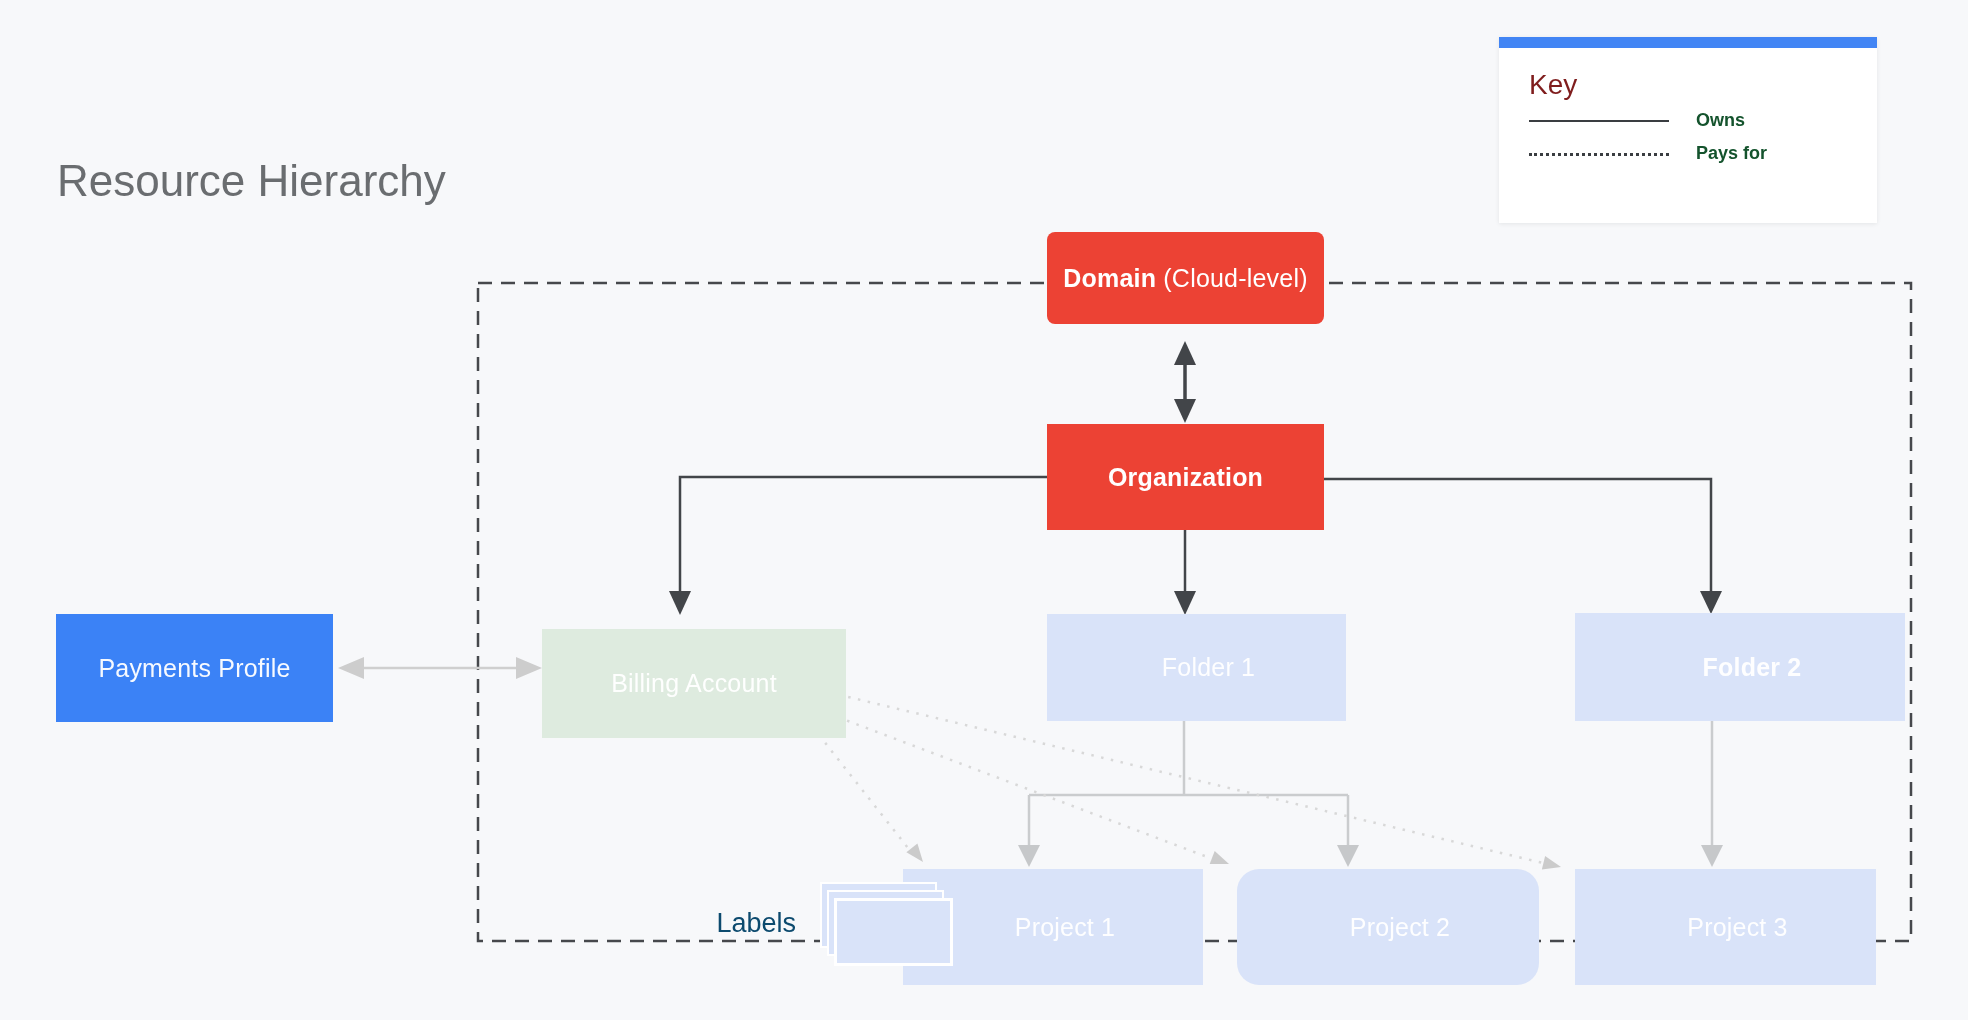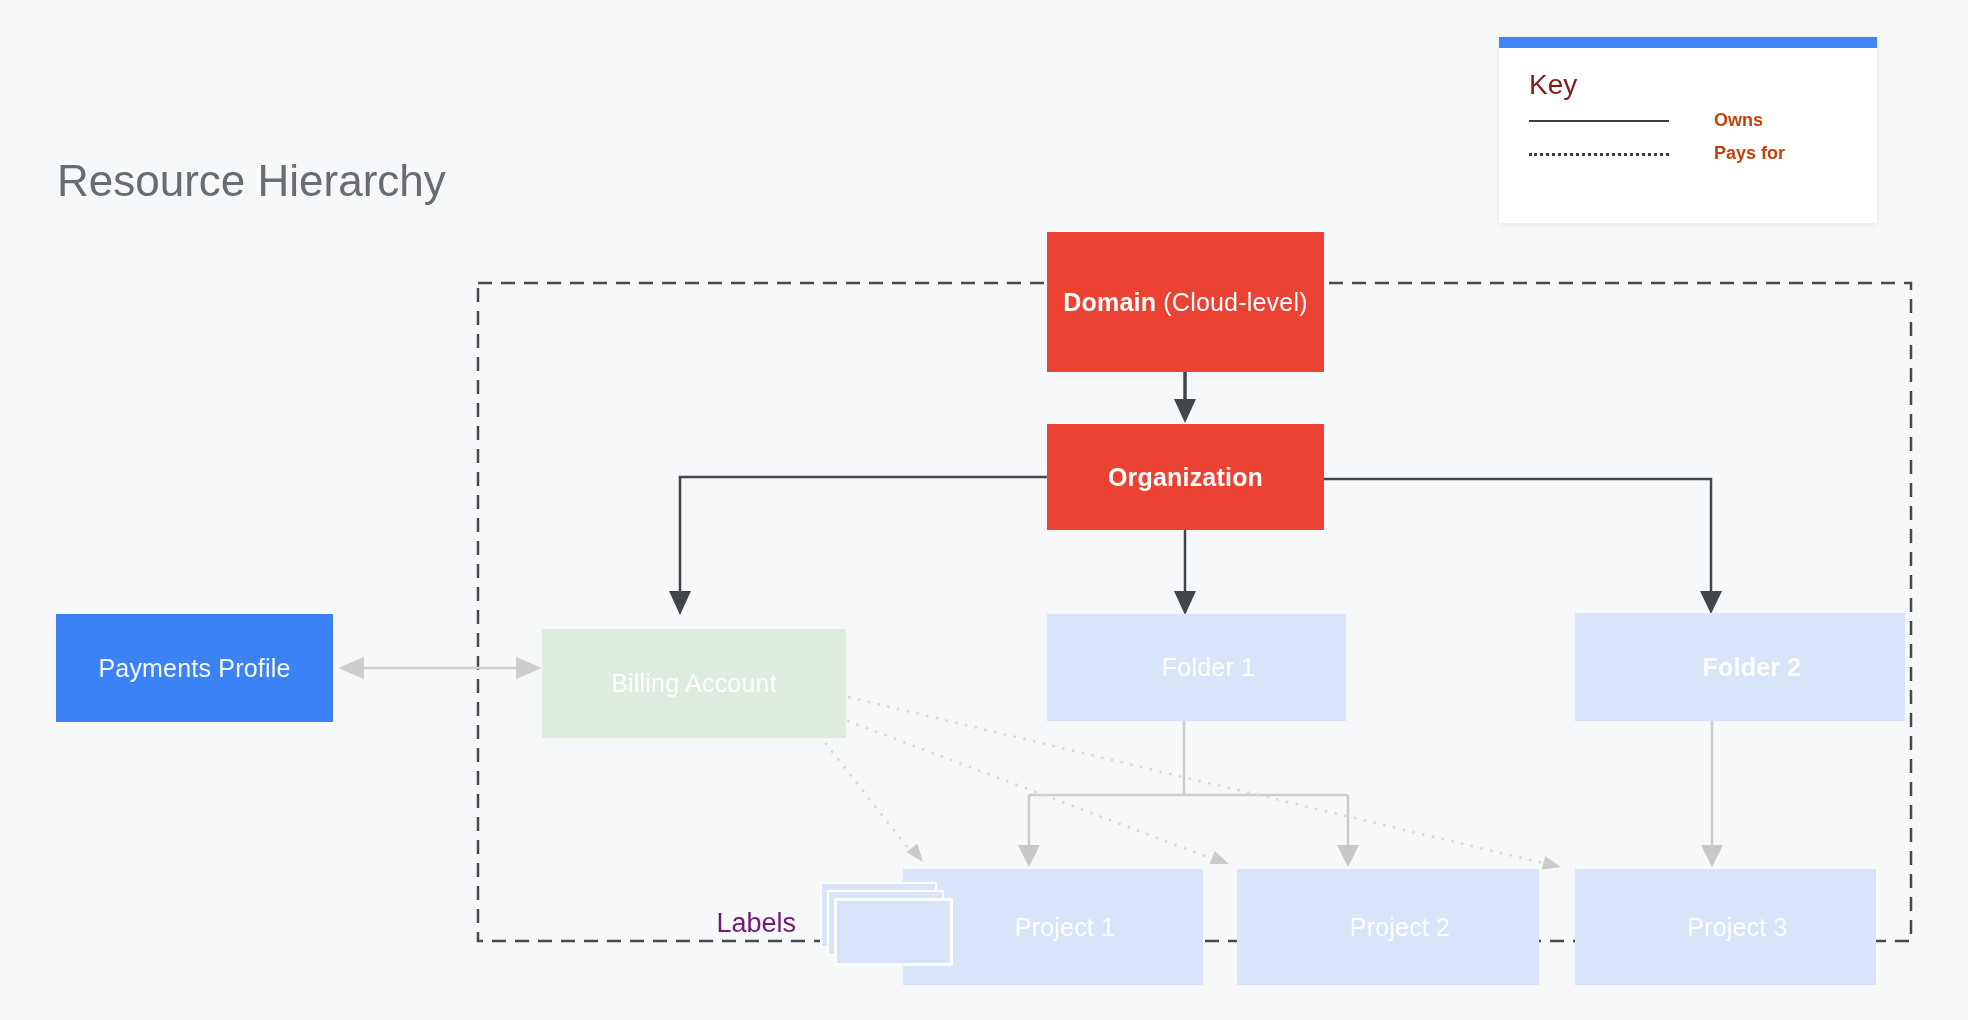--- a/index.html
+++ b/index.html
@@ -11,51 +11,51 @@
 
   
   .node{position:absolute;display:flex;align-items:center;justify-content:center;
         font-size:25px;letter-spacing:.2px;text-align:center;}
   .node.red{background:#ec4234;color:#ffffff;font-weight:bold;}
   .node.pale{color:rgba(255,255,255,.96);font-weight:400;}
   .blue{background:#d9e3f9;padding-left:24px;}
   .green{background:#deebdf;}
   .cream{background:#3b82f6;}
 
-  .node.domain{left:1047px;top:232px;width:277px;height:140px;}
+  .node.domain{left:1047px;top:232px;width:277px;height:92px;border-radius:8px;}
   .node.organization{left:1047px;top:424px;width:277px;height:106px;}
   .node.payments{left:56px;top:614px;width:277px;height:108px;}
   .node.billing{left:542px;top:613px;width:304px;height:109px;margin-top:16px;}
   .node.folder1{left:1047px;top:614px;width:275px;height:107px;}
   .node.folder2{left:1575px;top:613px;width:306px;height:108px;font-weight:bold;}
   .node.project1{left:903px;top:869px;width:276px;height:116px;}
-  .node.project2{left:1237px;top:869px;width:278px;height:116px;}
+  .node.project2{left:1237px;top:869px;width:278px;height:116px;border-radius:22px;}
   .node.project3{left:1575px;top:869px;width:277px;height:116px;}
   .domain .bold{font-weight:bold;}
   .domain .rest{font-weight:400;}
 
   
   .page-title{position:absolute;left:57px;top:156px;font-size:44px;color:#6a6d70;}
 
   
   .key-panel{position:absolute;left:1499px;top:37px;width:378px;height:186px;background:#ffffff;
              box-shadow:0 1px 4px rgba(60,64,67,.10);}
   .key-accent{position:absolute;left:0;top:0;width:100%;height:11px;background:#4285f4;}
   .key-title{position:absolute;left:30px;top:32px;font-size:28px;font-weight:normal;color:#7f1d1d;}
   .key-rows{position:absolute;left:30px;top:72px;width:330px;display:flex;flex-direction:column;gap:11px;}
   .key-row{display:flex;align-items:center;}
   .key-line{width:140px;flex:0 0 140px;height:0;margin-top:2px;}
   .key-line.solid{border-top:2px solid #3a3d41;}
   .key-line.dotted{border-top:3px dotted #3a3d41;}
   .key-line.dashed{border-top:3px dashed #3a3d41;}
-  .key-label{margin-left:45px;font-size:18px;font-weight:bold;color:#c2410c;line-height:22px;width:120px;}
+  .key-label{margin-left:27px;font-size:18px;font-weight:bold;color:#14532d;line-height:22px;width:120px;}
 
   
   .labels-caption{position:absolute;left:686px;top:908px;width:110px;text-align:right;
-                  font-size:27px;color:#701a75;}
+                  font-size:27px;color:#0c4a6e;}
   .labels-stack{position:absolute;left:820px;top:882px;width:150px;height:100px;}
   .labels-stack .card{position:absolute;width:113px;height:62px;background:#d9e3f9;border:2px solid #ffffff;}
   .labels-stack .c1{left:0;top:0;}
   .labels-stack .c2{left:7px;top:8px;}
   .labels-stack .c3{left:14px;top:16px;border-width:3px;}
 </style>
 </head>
 <body>
 
 <div id="canvas">

